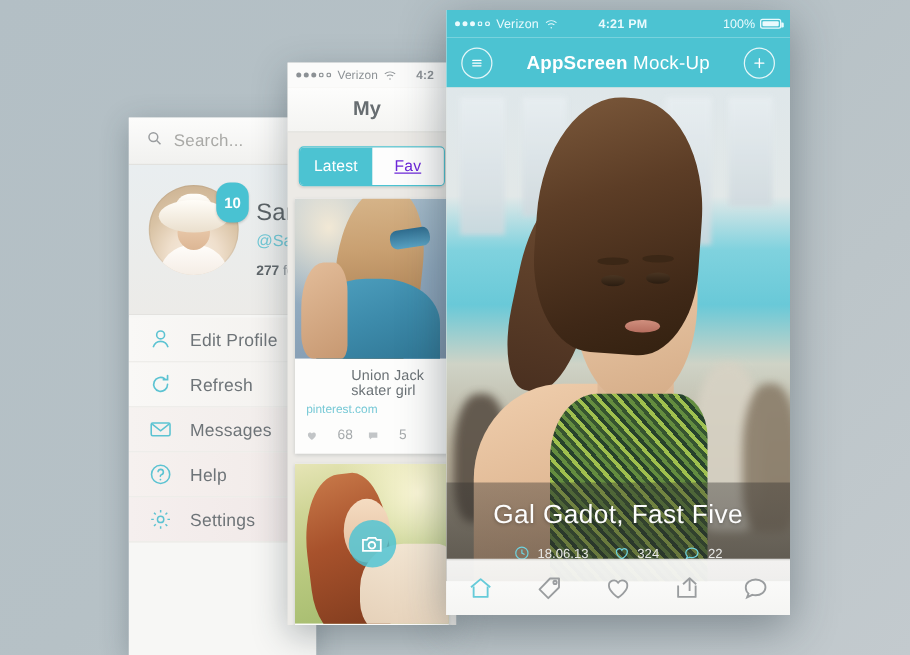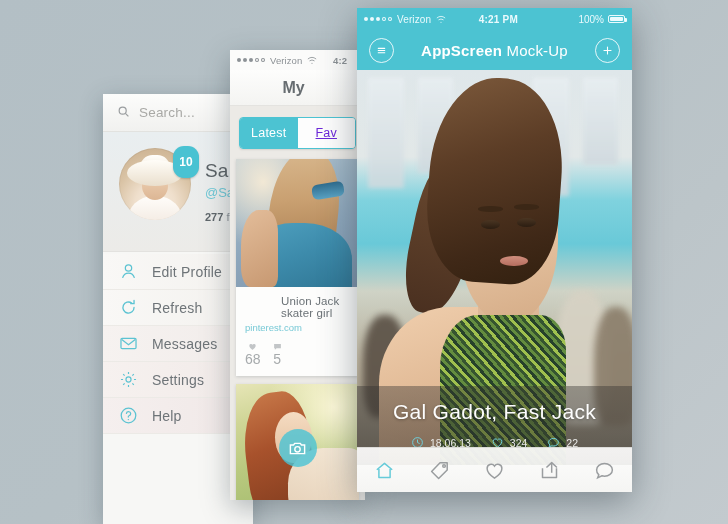--- a/index.html
+++ b/index.html
@@ -214,21 +214,21 @@
     width: 38px; height: 38px; border-radius: 50%;
     background: rgba(72,195,212,.80);
     display: flex; align-items: center; justify-content: center;
     color: #fff;
   }
   .cam-badge svg { width: 19px; height: 19px; display: block; }
   .card-body { padding: 8px 9px 9px 9px; }
   .card-title { font-size: 11.5px; color: #6b7276; letter-spacing: .15px; margin-left: 36px; }
   .card-source { font-size: 9.5px; color: #77c9d6; margin-top: 3px; }
   .card-meta { display: flex; align-items: center; gap: 12px; margin-top: 9px; color: #b3b6b8; }
-  .meta-item { display: flex; align-items: center; gap: 0; font-size: 14px; color: #a6aaac; flex-direction: column; }
+  .meta-item { display: flex; align-items: center; gap: 16px; font-size: 11px; color: #a6aaac; }
   .meta-item svg { width: 9px; height: 9px; display: block; fill: #c2c5c7; }
 
   
   #screen-detail {
     left: 357px; top: 8px; width: 275px; height: 484px;
     box-shadow: 0 10px 34px rgba(35,50,60,.42);
     background: #fff;
   }
   #screen-detail .statusbar { height: 22px; font-size: 10px; }
   .detail-nav {
@@ -414,36 +414,36 @@
       <span class="menu-icon">
         <svg viewBox="0 0 24 24" fill="none" stroke="currentColor" stroke-width="1.6">
           <rect x="2.5" y="5.5" width="19" height="13" rx="1.5"></rect>
             <polyline points="3.5,6.8 12,13.5 20.5,6.8"></polyline>
         </svg>
       </span>
       <span class="menu-label">Messages</span>
     </div>
     <div class="menu-item">
       <span class="menu-icon">
-        <svg viewBox="0 0 24 24" fill="none" stroke="currentColor" stroke-width="1.5">
-          <circle cx="12" cy="12" r="3.2"></circle>
-          <path d="M12 2.5v2.6M12 18.9v2.6M21.5 12h-2.6M5.1 12H2.5M18.7 5.3l-1.8 1.8M7.1 16.9l-1.8 1.8M18.7 18.7l-1.8-1.8M7.1 7.1L5.3 5.3"></path>
-        </svg>
-      </span>
-      <span class="menu-label">Settings</span>
-    </div>
-    <div class="menu-item">
-      <span class="menu-icon">
         <svg viewBox="0 0 24 24" fill="none" stroke="currentColor" stroke-width="1.6">
           <circle cx="12" cy="12" r="9.2"></circle>
           <path d="M9.4 9.3a2.7 2.7 0 1 1 3.3 3c-.7.3-1 .9-1 1.7" stroke-linecap="round"></path>
           <circle cx="11.8" cy="17.2" r=".9" fill="currentColor" stroke="none"></circle>
         </svg>
       </span>
       <span class="menu-label">Help</span>
+    </div>
+    <div class="menu-item">
+      <span class="menu-icon">
+        <svg viewBox="0 0 24 24" fill="none" stroke="currentColor" stroke-width="1.5">
+          <circle cx="12" cy="12" r="3.2"></circle>
+          <path d="M12 2.5v2.6M12 18.9v2.6M21.5 12h-2.6M5.1 12H2.5M18.7 5.3l-1.8 1.8M7.1 16.9l-1.8 1.8M18.7 18.7l-1.8-1.8M7.1 7.1L5.3 5.3"></path>
+        </svg>
+      </span>
+      <span class="menu-label">Settings</span>
     </div>
   </div>
 </div>
 
 <div class="screen" id="screen-feed">
 
   <div class="statusbar">
     <span class="dots">
       <i class="dot"></i>
         <i class="dot"></i>
@@ -582,21 +582,21 @@
     <div class="hero-face"></div>
     <div class="hero-hair"></div>
     <div class="hero-brow" style="left:44%;top:34.5%"></div>
     <div class="hero-brow" style="left:57%;top:34%"></div>
     <div class="hero-eye" style="left:45%;top:38%"></div>
     <div class="hero-eye" style="left:58%;top:37.5%"></div>
     <div class="hero-lip"></div>
     <div class="hero-dress"></div>
 
     <div class="caption">
-      <div class="caption-title">Gal Gadot, Fast Jack</div>
+      <div class="caption-title">Gal Gadot, Fast Five</div>
       <div class="caption-meta">
         <span class="cap-item">
           <svg viewBox="0 0 24 24" fill="none" stroke="#6fd2de" stroke-width="1.8">
             <circle cx="12" cy="12" r="9"></circle>
               <polyline points="12,6.5 12,12 16,14"></polyline>
           </svg>
           <span class="cap-text">18.06.13</span>
         </span>
         <span class="cap-item">
           <svg viewBox="0 0 24 24" fill="none" stroke="#6fd2de" stroke-width="1.8">

